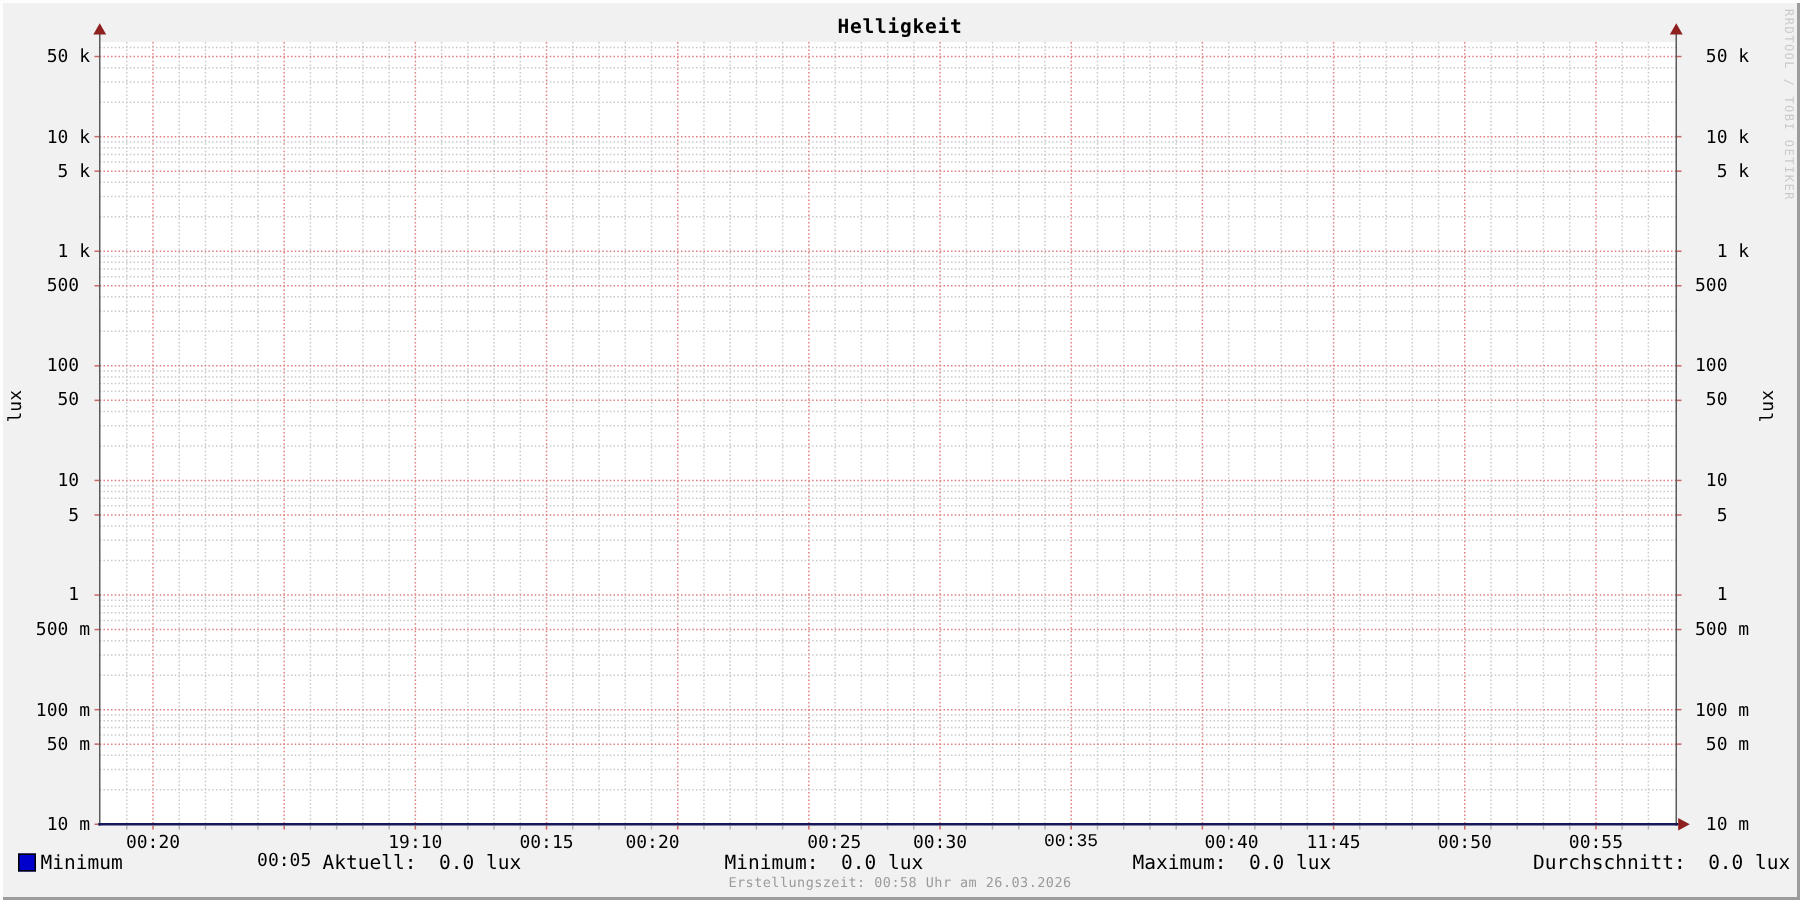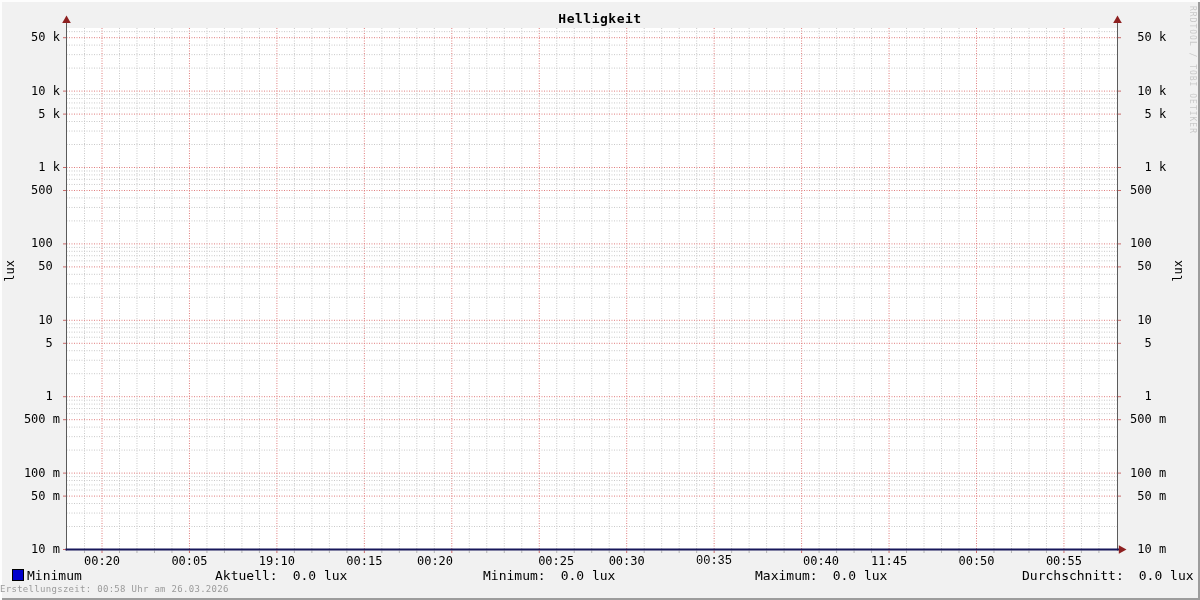--- a/index.html
+++ b/index.html
@@ -37,21 +37,21 @@
   .legend-row{position:absolute;left:0;top:568px;width:1200px;height:16px;font-size:13px;line-height:15px;}
   .legend-swatch{
     position:absolute;left:12px;top:1px;width:10px;height:10px;
     border:1px solid #000;background:#0000cc;
   }
   .legend-series-label{position:absolute;left:27px;top:0;white-space:pre;}
   .stat{position:absolute;top:0;white-space:pre;}
   .stat .stat-value{margin-left:15px;}
   #stat-0{left:215px;} #stat-1{left:483px;} #stat-2{left:755px;} #stat-3{left:1022px;}
   .footer{
-    position:absolute;left:0;right:0;top:584px;
+    position:absolute;left:0;right:0;top:584px;text-align:center;
     font-size:9px;color:#9b9b9b;letter-spacing:0.3px;
   }
 </style>
 </head>
 <body>
 
 <div id="graph">
 
   <svg id="plot-svg" width="1200" height="600">
       <rect x="66.5" y="28" width="1051" height="521.5" fill="#ffffff"></rect>
@@ -302,21 +302,21 @@
       <div class="ylab r" style="top: 312.8px;"> 10 </div>
       <div class="ylab r" style="top: 335.799px;">  5 </div>
       <div class="ylab r" style="top: 389.2px;">  1 </div>
       <div class="ylab r" style="top: 412.199px;">500 m</div>
       <div class="ylab r" style="top: 465.6px;">100 m</div>
       <div class="ylab r" style="top: 488.599px;"> 50 m</div>
       <div class="ylab r" style="top: 542px;"> 10 m</div>
     </div>
   <div id="xlabels">
       <div class="xlab" style="left: 67px;">00:20</div>
-      <div class="xlab" style="left: 154.45px;">00:05</div>
+      <div class="xlab" style="left: 154.45px; margin-top: 12px;">00:05</div>
       <div class="xlab" style="left: 241.9px;">19:10</div>
       <div class="xlab" style="left: 329.35px;">00:15</div>
       <div class="xlab" style="left: 400px;">00:20</div>
       <div class="xlab" style="left: 504.25px; text-align: right;">00:25</div>
       <div class="xlab" style="left: 591.7px;">00:30</div>
       <div class="xlab" style="left: 679px; font-family: Liberation Mono, monospace;">00:35</div>
       <div class="xlab" style="left: 786px;">00:40</div>
       <div class="xlab" style="left: 854.05px;">11:45</div>
       <div class="xlab" style="left: 941.5px;">00:50</div>
       <div class="xlab" style="left: 1028.95px;">00:55</div>

